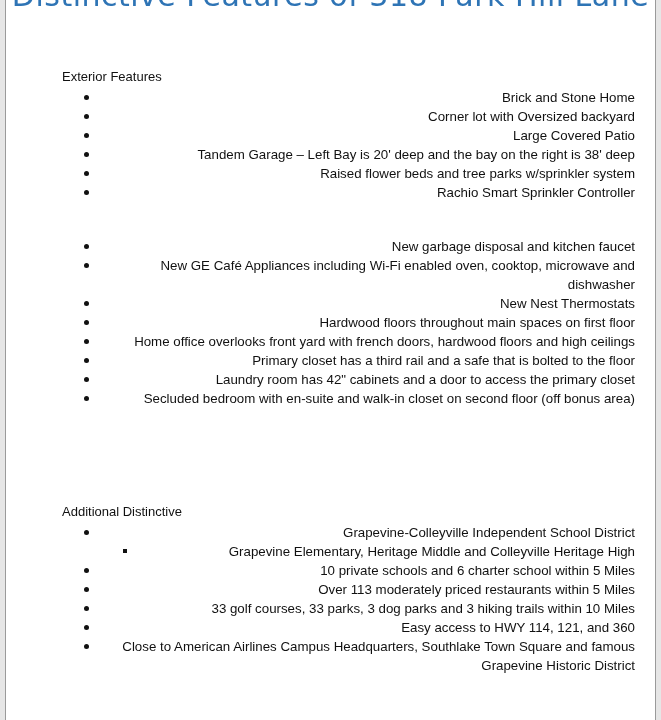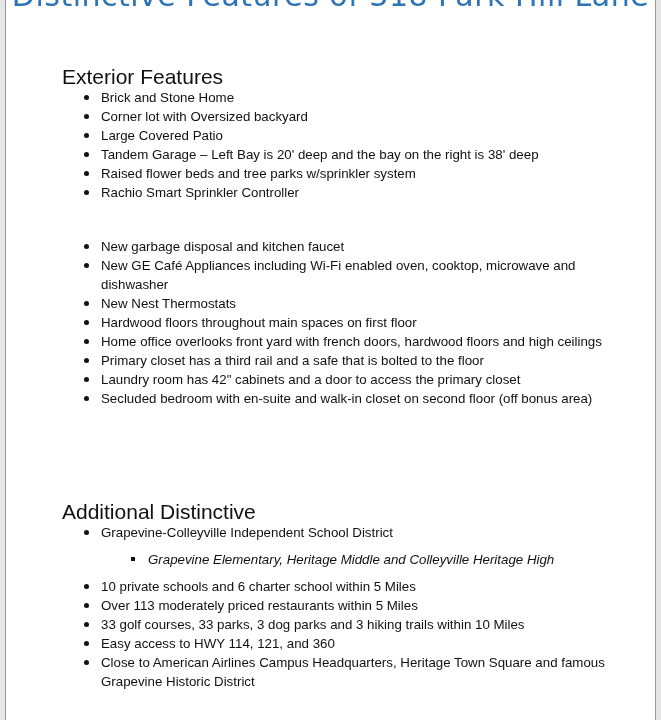--- a/index.html
+++ b/index.html
@@ -20,33 +20,33 @@
     .title {
       position: absolute; left: 0; width: 100%; top: -22px;
       text-align: center;
       font-family: "DejaVu Sans", sans-serif;
       font-size: 30px; letter-spacing: 0.5px;
       color: #2e74b5;
       white-space: nowrap;
     }
     .section { position: absolute; left: 56px; right: 20px; }
     .section h2 {
-      margin: 0; font-weight: normal; font-size: 21px; color: #111;
+      margin: 0; font-weight: normal; font-size: 13px; color: #111;
       line-height: 22px;
     }
-    ul.items { list-style: none; margin: 0; padding: 0; }
+    ul.items { list-style: none; margin: 0; padding: 0; text-align: right; }
     ul.items > li {
       position: relative; padding-left: 39px;
       font-size: 13.3px; line-height: 19px; color: #111;
     }
     ul.items > li .bullet {
       position: absolute; left: 22px; top: 7px;
       width: 5px; height: 5px; border-radius: 50%; background: #111;
     }
-    ul.sub { list-style: none; margin: 8px; padding: 0; font-style: italic; }
+    ul.sub { list-style: none; margin: 0; padding: 0; }
     ul.sub > li { position: relative; padding-left: 39px; font-size: 13.3px; line-height: 19px; color: #111; }
     ul.sub > li .square {
       position: absolute; left: 22px; top: 7px; width: 4px; height: 4px; background: #111;
     }
   </style>
 </head>
 <body>
 
 <div class="page">
   <div class="title">Distinctive Features of 318 Park Hill Lane</div>
@@ -81,16 +81,16 @@
     <ul class="items">
       <li><span class="bullet"></span><span>Grapevine-Colleyville Independent School District</span>
         <ul class="sub">
           <li><span class="square"></span><span>Grapevine Elementary, Heritage Middle and Colleyville Heritage High</span></li>
         </ul>
       </li>
       <li><span class="bullet"></span><span>10 private schools and 6 charter school within 5 Miles</span></li>
       <li><span class="bullet"></span><span>Over 113 moderately priced restaurants within 5 Miles</span></li>
       <li><span class="bullet"></span><span>33 golf courses, 33 parks, 3 dog parks and 3 hiking trails within 10 Miles</span></li>
       <li><span class="bullet"></span><span>Easy access to HWY 114, 121, and 360</span></li>
-      <li><span class="bullet"></span><span>Close to American Airlines Campus Headquarters, Heritage Town Square and famous Grapevine Historic District</span></li>
+      <li><span class="bullet"></span><span>Close to American Airlines Campus Headquarters, Southlake Town Square and famous Grapevine Historic District</span></li>
     </ul>
   </div>
 </div>
 
 </body></html>

